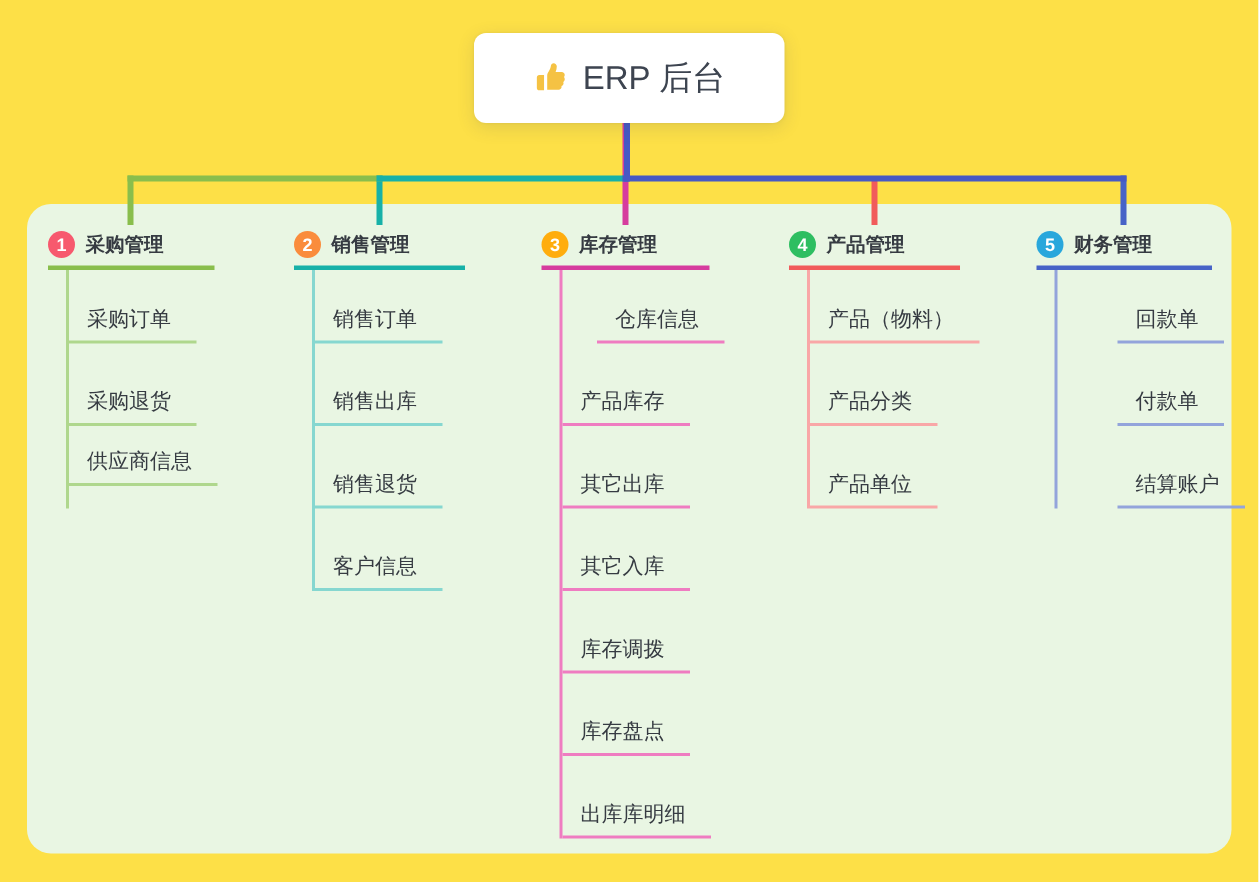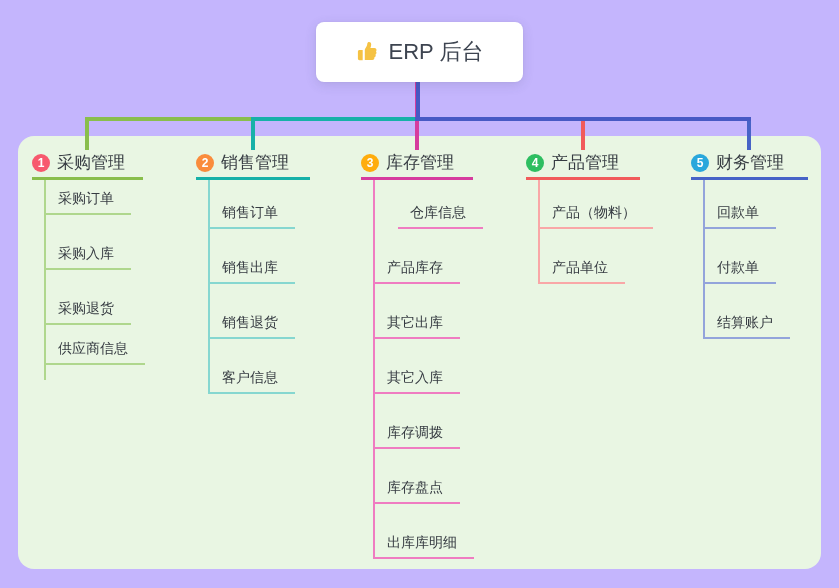--- a/index.html
+++ b/index.html
@@ -1,18 +1,18 @@
 <!DOCTYPE html>
 <html><head>
 <meta charset="utf-8">
 <style>
   html,body { margin:0; padding:0; background:#fff; }
   .stage {
     position:relative; width:839px; height:588px; overflow:hidden;
-    background:#c4b5fd;
+    background:#fde047;
     font-family:"Liberation Sans","DejaVu Sans",sans-serif;
   }
   .panel {
     position:absolute; left:18px; top:136px; width:803px; height:433px;
     border-radius:16px; z-index:0;
   }
   .root-card {
     position:absolute; left:316px; top:22px; width:207px; height:60px;
     background:#ffffff; border-radius:8px; z-index:5;
     box-shadow:0 3px 12px rgba(60,70,90,0.14), 0 0 2px rgba(60,70,90,0.08);
@@ -25,21 +25,21 @@
   .branch-header {
     display:flex; align-items:center; gap:7px;
     height:29px; box-sizing:content-box;
     border-bottom:3px solid transparent;
   }
   .badge {
     width:18px; height:18px; border-radius:50%; flex:0 0 auto;
     display:flex; align-items:center; justify-content:center;
     color:#ffffff; font-size:12px; font-weight:bold; line-height:1;
   }
-  .branch-title { font-size:17px; font-weight:400; color:#363b42; white-space:nowrap; }
+  .branch-title { font-size:13px; font-weight:700; color:#363b42; white-space:nowrap; }
   .children { margin-left:12px; border-left:2px solid transparent; }
   .child { display:flex; align-items:flex-end; }
   .child-label {
     width:max-content; white-space:nowrap;
     padding:0 17px 5px 12px; border-bottom:2px solid transparent;
     font-size:14px; color:#363b42;
   }
 </style>
 </head>
 <body>
@@ -67,25 +67,22 @@
     <span>ERP 后台</span>
   </div>
 
   <div id="columns">
       <div class="column" style="left: 32px; width: 111px;">
         <div class="branch-header" style="border-bottom-color: rgb(137, 190, 76);">
           <span class="badge" style="background: rgb(247, 89, 110);">1</span>
           <span class="branch-title" style="color: rgb(54, 59, 66);">采购管理</span>
         </div>
         <div class="children" style="border-left-color: rgb(175, 215, 141);">
-          <div class="child" style="height: 35px; font-family: Liberation Serif, serif;">
+          <div class="child" style="height: 49px; font-family: Liberation Serif, serif;">
             <span class="child-label" style="border-bottom-color: rgb(175, 215, 141); color: rgb(54, 59, 66);">采购订单</span>
-          </div>
-          <div class="child" style="height: 55px;">
-            <span class="child-label" style="border-bottom-color: rgb(175, 215, 141); color: rgb(54, 59, 66);">采购入库</span>
           </div>
           <div class="child" style="height: 55px;">
             <span class="child-label" style="border-bottom-color: rgb(175, 215, 141); color: rgb(54, 59, 66); text-align: center;">采购退货</span>
           </div>
           <div class="child" style="height: 55px; align-items: center;">
             <span class="child-label" style="border-bottom-color: rgb(175, 215, 141); color: rgb(54, 59, 66);">供应商信息</span>
           </div>
         </div>
       </div>
       <div class="column" style="left: 196px; width: 114px;">
@@ -140,30 +137,33 @@
       <div class="column" style="left: 526px; width: 114px;">
         <div class="branch-header" style="border-bottom-color: rgb(241, 91, 91);">
           <span class="badge" style="background: rgb(46, 190, 97);">4</span>
           <span class="branch-title" style="color: rgb(54, 59, 66);">产品管理</span>
         </div>
         <div class="children" style="border-left-color: rgb(249, 167, 167);">
           <div class="child" style="height: 49px;">
             <span class="child-label" style="border-bottom-color: rgb(249, 167, 167); color: rgb(54, 59, 66);">产品（物料）</span>
           </div>
           <div class="child" style="height: 55px;">
+            <span class="child-label" style="border-bottom-color: rgb(249, 167, 167); color: rgb(54, 59, 66);">产品分类</span>
+          </div>
+          <div class="child" style="height: 55px;">
             <span class="child-label" style="border-bottom-color: rgb(249, 167, 167); color: rgb(54, 59, 66);">产品单位</span>
           </div>
         </div>
       </div>
       <div class="column" style="left: 691px; width: 117px;">
         <div class="branch-header" style="border-bottom-color: rgb(71, 99, 199);">
           <span class="badge" style="background: rgb(41, 167, 220);">5</span>
           <span class="branch-title" style="color: rgb(54, 59, 66);">财务管理</span>
         </div>
-        <div class="children" style="border-left-color: rgb(147, 164, 219);">
+        <div class="children" style="border-left-color: rgb(147, 164, 219); padding-left: 40px;">
           <div class="child" style="height: 49px;">
             <span class="child-label" style="border-bottom-color: rgb(147, 164, 219); color: rgb(54, 59, 66);">回款单</span>
           </div>
           <div class="child" style="height: 55px;">
             <span class="child-label" style="border-bottom-color: rgb(147, 164, 219); color: rgb(54, 59, 66);">付款单</span>
           </div>
           <div class="child" style="height: 55px;">
             <span class="child-label" style="border-bottom-color: rgb(147, 164, 219); color: rgb(54, 59, 66);">结算账户</span>
           </div>
         </div>

